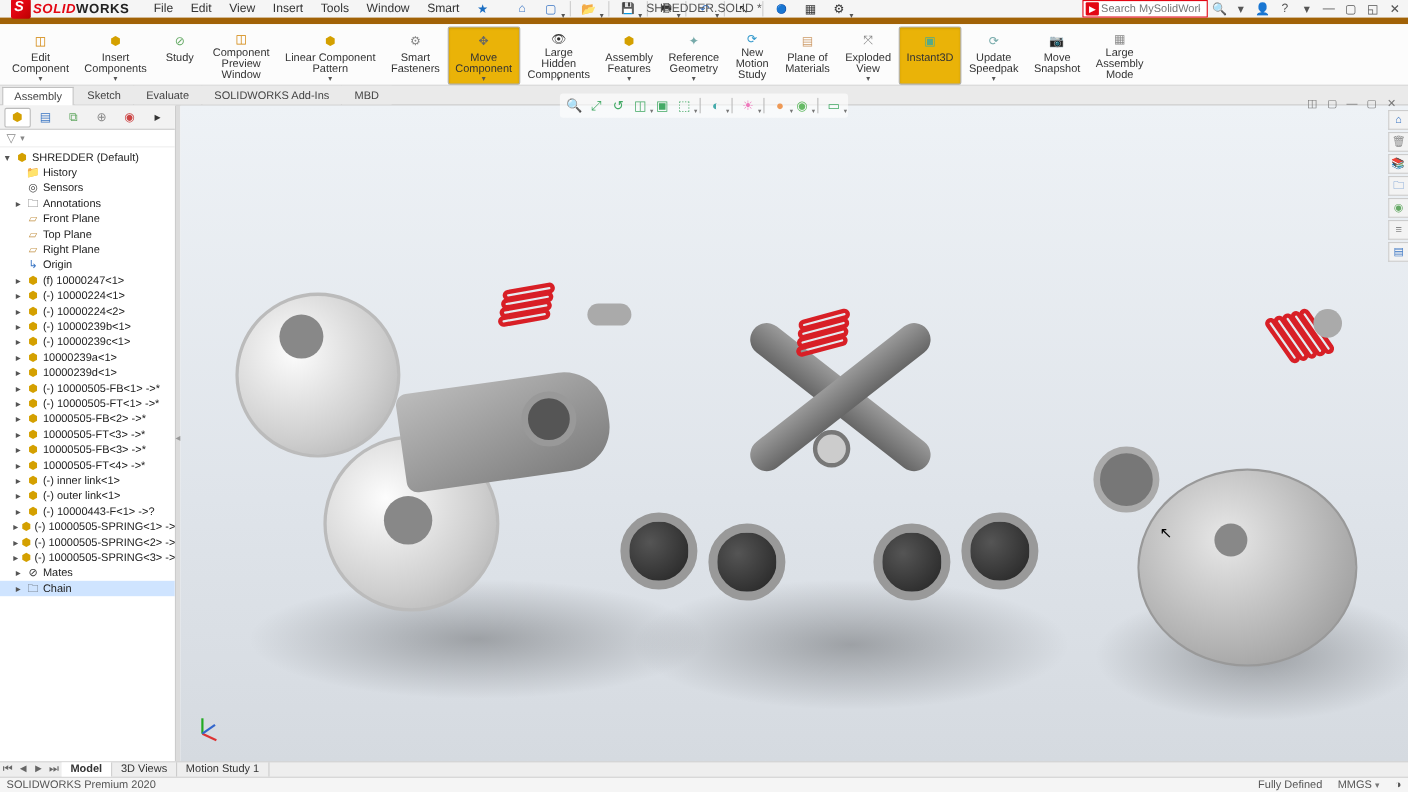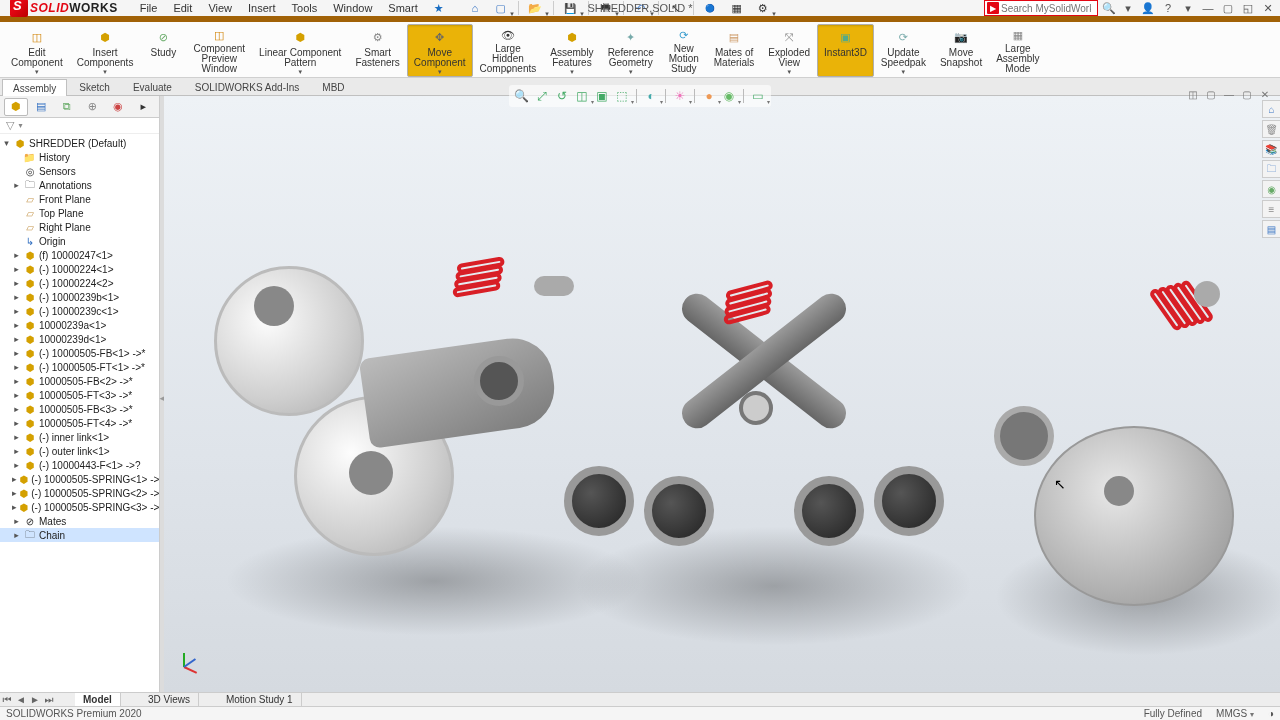--- a/index.html
+++ b/index.html
@@ -87,21 +87,21 @@
 .triad .ax { position:absolute; width:14px; height:2px; left:8px; top:18px; transform-origin:left center;}
 .triad .x{ background:#d33; transform:rotate(25deg);} .triad .y{ background:#2a2; transform:rotate(-90deg);} .triad .z{ background:#36c; transform:rotate(-35deg);}
 
 
 .taskpane { position:absolute; right:0; top:100px; width:18px; display:flex; flex-direction:column; gap:2px; z-index:6;}
 .taskpane .tp { width:18px; height:18px; background:#f3f3f3; border:1px solid #ccc; border-right:none; display:flex;align-items:center;justify-content:center; font-size:10px; cursor:pointer;}
 
 
 .btabs { height:14px; background:#eee; border-top:1px solid #ccc; display:flex; align-items:center; font-size:10px;}
 .btab-ctrl{ width:14px; text-align:center; color:#666; cursor:pointer;}
-.btab { padding:0 8px; border-right:1px solid #ccc; cursor:pointer; color:#333; height:100%; display:flex; align-items:center;margin-left:19px;}
+.btab { padding:0 8px; border-right:1px solid #ccc; cursor:pointer; color:#333; height:100%; display:flex; align-items:center;}
 .btab.active { background:#fff; font-weight:bold;}
 
 
 .status { height:14px; background:#f5f5f5; border-top:1px solid #ccc; display:flex; align-items:center; font-size:10px; padding:0 6px; color:#555;}
 .status .sp { margin-left:auto; display:flex; gap:14px; align-items:center;}
 .status .sd { font-size:8px;color:#777; }
 
 
 .ic-home::before{content:"⌂"; color:#3a75c4;}
 .ic-new::before{content:"▢"; color:#3a75c4;}
@@ -244,21 +244,21 @@
       <span class="ribbon-dd">▾</span>
     </div>
     <div class="ribbon-btn">
       <span class="ribbon-ic ic-mot"></span>
       <span class="ribbon-label">New
 Motion
 Study</span>
     </div>
     <div class="ribbon-btn">
       <span class="ribbon-ic ic-bom"></span>
-      <span class="ribbon-label">Mates of
+      <span class="ribbon-label">Plane of
 Materials</span>
     </div>
     <div class="ribbon-btn">
       <span class="ribbon-ic ic-expl"></span>
       <span class="ribbon-label">Exploded
 View</span>
       <span class="ribbon-dd">▾</span>
     </div>
     <div class="ribbon-btn active">
       <span class="ribbon-ic ic-i3d"></span>

